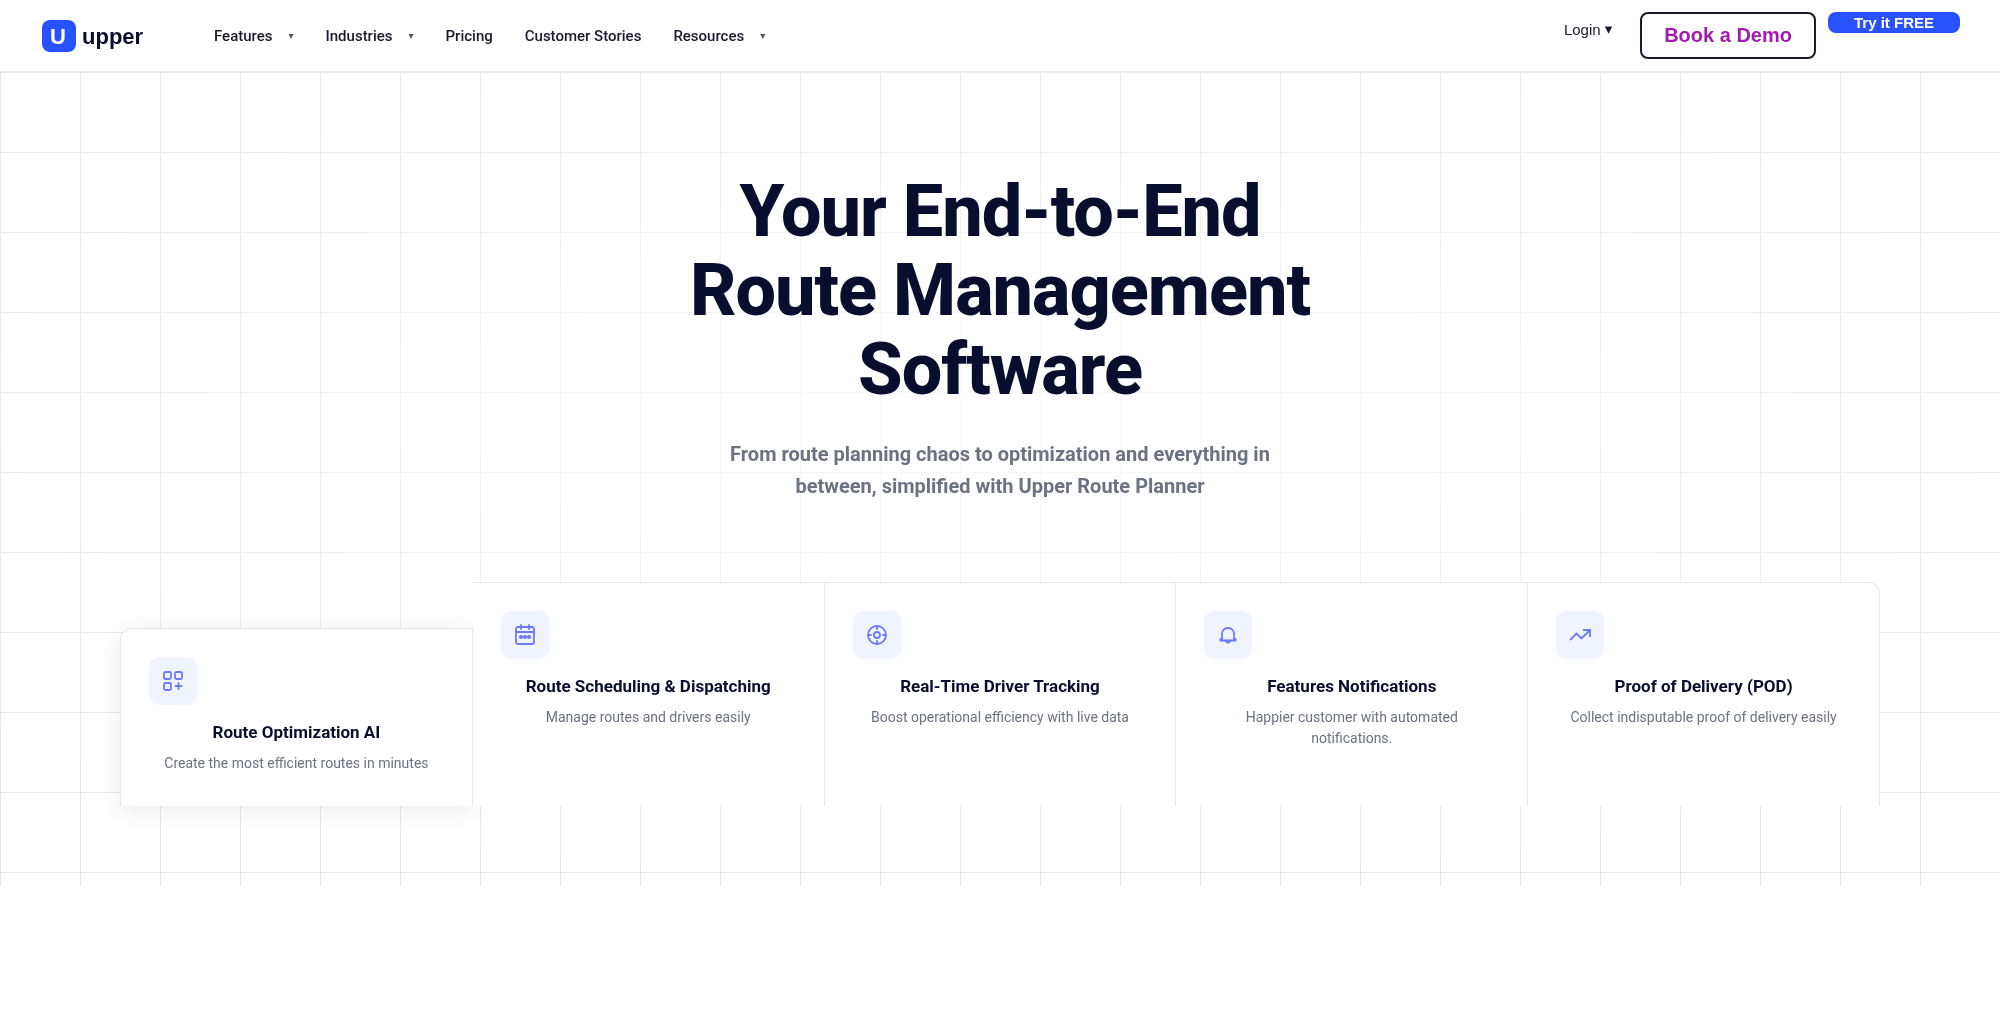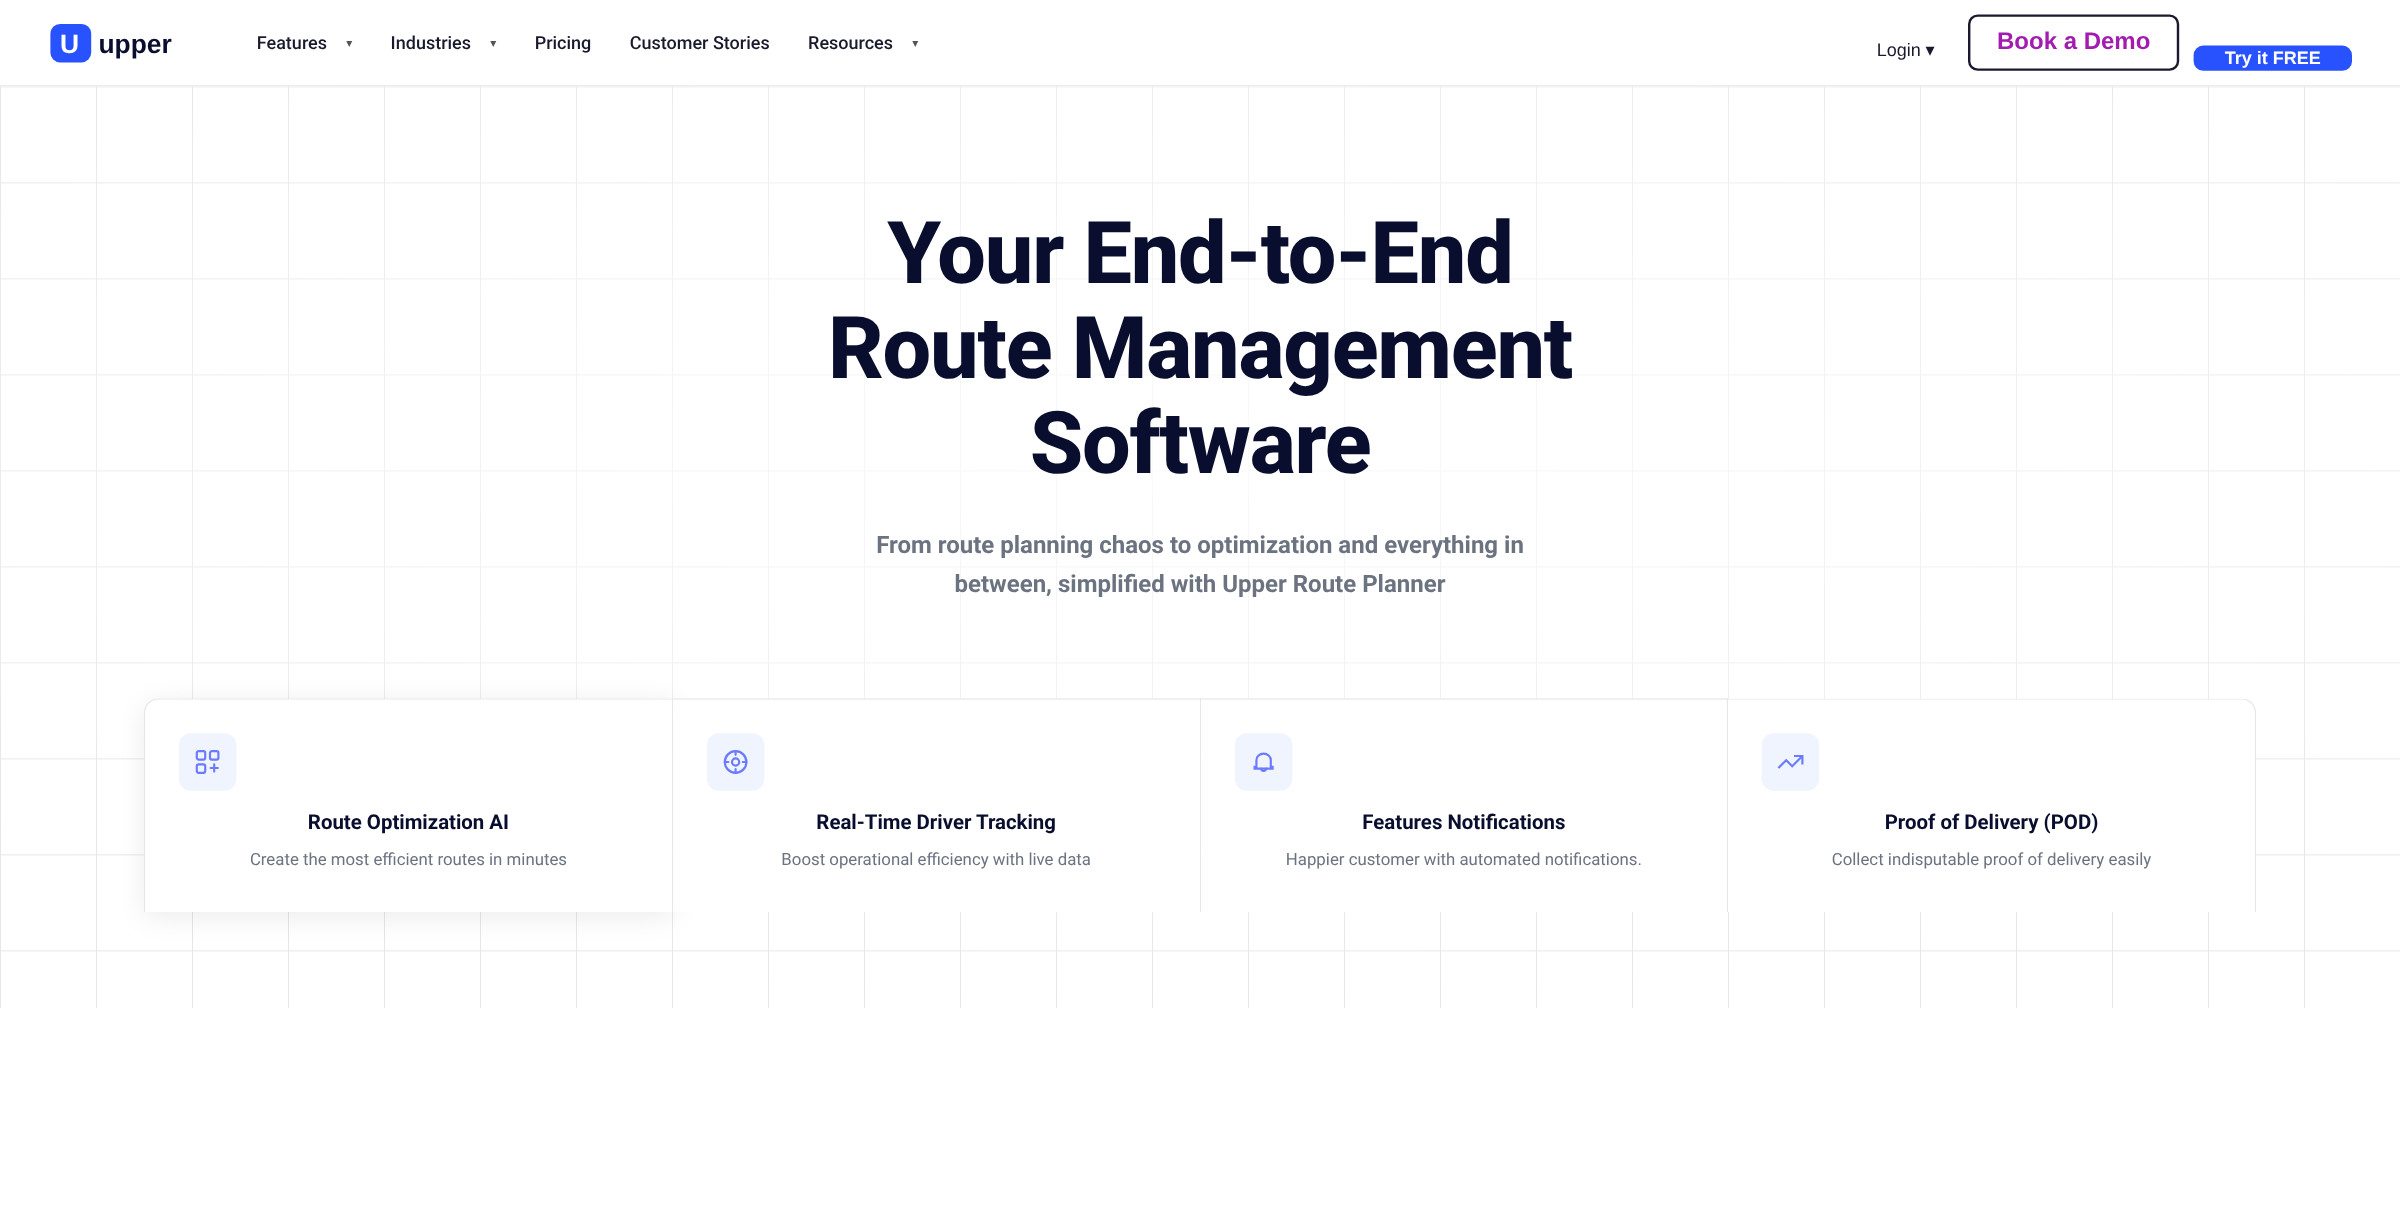--- a/index.html
+++ b/index.html
@@ -15,21 +15,21 @@
     .nav-logo { display: flex; align-items: center; }
     .logo-svg { width: 120px; }
     .nav-links { display: flex; align-items: center; gap: 4px; flex: 1; margin-left: 40px; }
     .nav-link {
       display: flex; align-items: center; gap: 16px;
       padding: 8px 14px; font-size: 15px; font-weight: 500; color: #1a1a2e;
       cursor: pointer; border-radius: 6px; white-space: nowrap;
       text-decoration: none;
     }
     .nav-link .chevron { font-size: 10px; color: #555; }
-    .nav-actions { display: flex; align-items: flex-end; gap: 12px; }
+    .nav-actions { display: flex; align-items: flex-start; gap: 12px; }
     .btn-login {
       display: flex; align-items: center; gap: 4px;
       padding: 8px 16px; font-size: 15px; font-weight: 500; color: #1a1a2e;
       cursor: pointer; border-radius: 6px; background: none; border: none;
     }
     .btn-demo {
       padding: 10px 22px; font-size: 20px; font-weight: 600; color: #a21caf;
       border: 2px solid #1a1a2e; border-radius: 8px; background: #fff; cursor: pointer;
     }
     .btn-free {
@@ -82,20 +82,21 @@
     .feature-card {
       flex: 1; padding: 28px 28px 32px;
       border-top: 1px solid #e5e7eb;
       border-right: 1px solid #e5e7eb;
       background: #fff;
     }
     .feature-card:first-child {
       border-left: 1px solid #e5e7eb;
       border-radius: 12px 0 0 0;
       box-shadow: 0 4px 24px rgba(0,0,0,0.08);
+      margin-top: 46px;
     }
     .feature-card:last-child { border-radius: 0 12px 0 0; }
     .feature-icon {
       width: 48px; height: 48px; background: #f0f4ff; border-radius: 10px;
       display: flex; align-items: center; justify-content: center;
       margin-bottom: 16px; font-size: 22px; color: #6b7aff;
     }
     .feature-title {
       font-size: 17px; font-weight: 700; color: #0a0e2e;
       margin-bottom: 10px; line-height: 1.3;
@@ -168,20 +169,33 @@
               <rect x="3" y="14" width="7" height="7" rx="1.5"></rect>
               <path d="M17.5 14v6M14.5 17h6" stroke="#6b7aff" stroke-width="1.8" stroke-linecap="round"></path>
             </svg>
       </div>
       <div class="feature-title">Route Optimization AI</div>
       <div class="feature-desc">Create the most efficient routes in minutes</div>
     </div>
         <div class="feature-card">
       <div class="feature-icon">
         <svg width="24" height="24" viewBox="0 0 24 24" fill="none" stroke="#6b7aff" stroke-width="1.8">
+              <rect x="3" y="4" width="18" height="17" rx="2"></rect>
+              <path d="M16 2v4M8 2v4M3 9h18" stroke-linecap="round"></path>
+              <circle cx="8" cy="14" r="1.2" fill="#6b7aff"></circle>
+              <circle cx="12" cy="14" r="1.2" fill="#6b7aff"></circle>
+              <circle cx="16" cy="14" r="1.2" fill="#6b7aff"></circle>
+            </svg>
+      </div>
+      <div class="feature-title">Route Scheduling &amp; Dispatching</div>
+      <div class="feature-desc">Manage routes and drivers easily</div>
+    </div>
+        <div class="feature-card">
+      <div class="feature-icon">
+        <svg width="24" height="24" viewBox="0 0 24 24" fill="none" stroke="#6b7aff" stroke-width="1.8">
               <circle cx="12" cy="12" r="9"></circle>
               <circle cx="12" cy="12" r="3"></circle>
               <path d="M12 3v3M12 18v3M3 12h3M18 12h3" stroke-linecap="round"></path>
             </svg>
       </div>
       <div class="feature-title">Real-Time Driver Tracking</div>
       <div class="feature-desc">Boost operational efficiency with live data</div>
     </div>
         <div class="feature-card">
       <div class="feature-icon">

